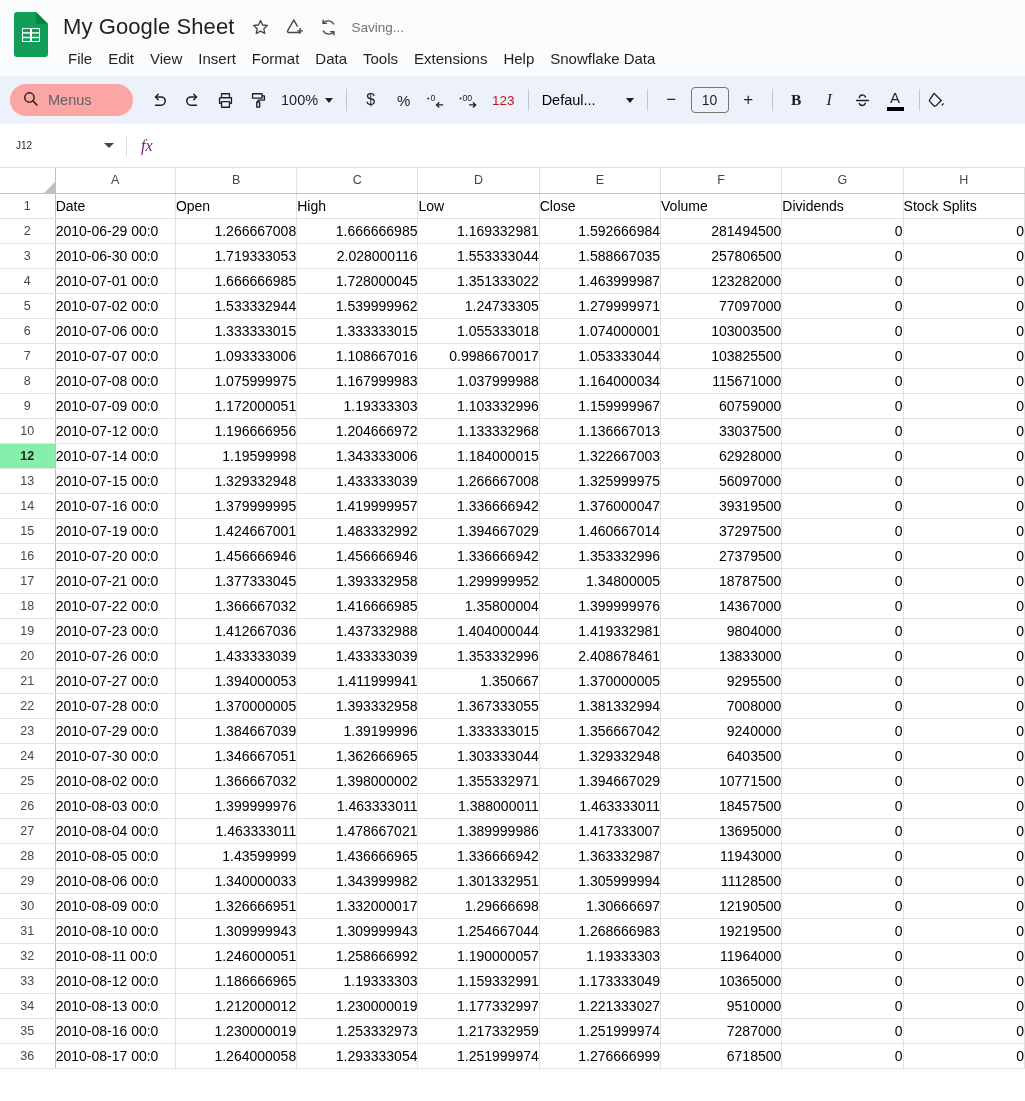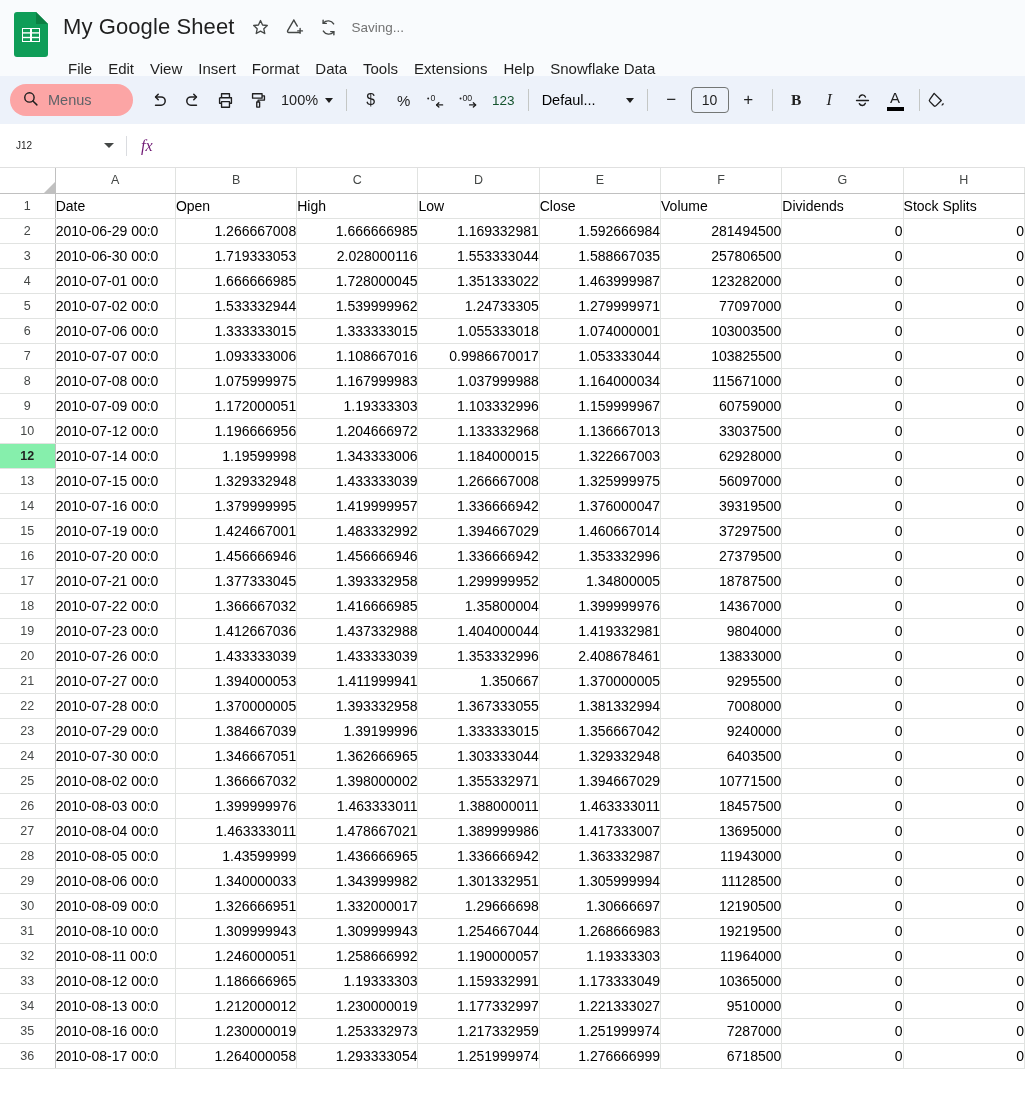--- a/index.html
+++ b/index.html
@@ -52,21 +52,21 @@
   .save-status {
     font-size: 13.5px;
     color: #737373;
     margin-left: 10px;
     white-space: nowrap;
   }
   .menu-row {
     display: flex;
     align-items: center;
     height: 28px;
-    margin-top: 10px;
+    margin-top: 0;
   }
   .menu-item {
     font-size: 15px;
     color: #1f1f1f;
     padding: 3px 8px;
     border-radius: 4px;
     cursor: pointer;
     white-space: nowrap;
   }
 
@@ -426,21 +426,21 @@
   <div class="tb-btn">
     <svg width="24" height="19" viewBox="0 0 30 22" fill="none" stroke="#1f1f1f" stroke-width="1.7" stroke-linecap="round" stroke-linejoin="round">
       <circle cx="3.2" cy="8.5" r="1.2" fill="#1f1f1f" stroke="none"></circle>
       <text x="5.5" y="11.5" font-size="11" fill="#1f1f1f" stroke="none" font-family="Liberation Sans, sans-serif">00</text>
       <path d="M14.5 16.5H22"></path>
         <path d="M19.2 13.8l2.8 2.7-2.8 2.7"></path>
     </svg>
   </div>
 
   <div class="tb-text">
-    <span style="font-size:13.5px;color:#14532d;">123</span>
+    <span style="font-size:13.5px;color:#b91c1c;">123</span>
   </div>
 
   <div class="tb-sep"></div>
 
   <div class="font-box">
     <span style="font-size:14.5px;">Defaul...</span>
     <span class="caret" style="margin-left:auto;"></span>
   </div>
 
   <div class="tb-sep"></div>

